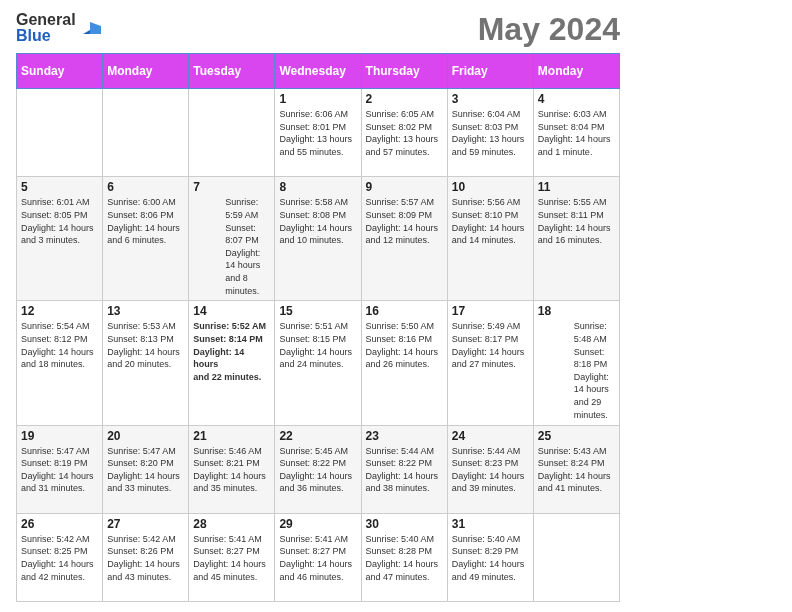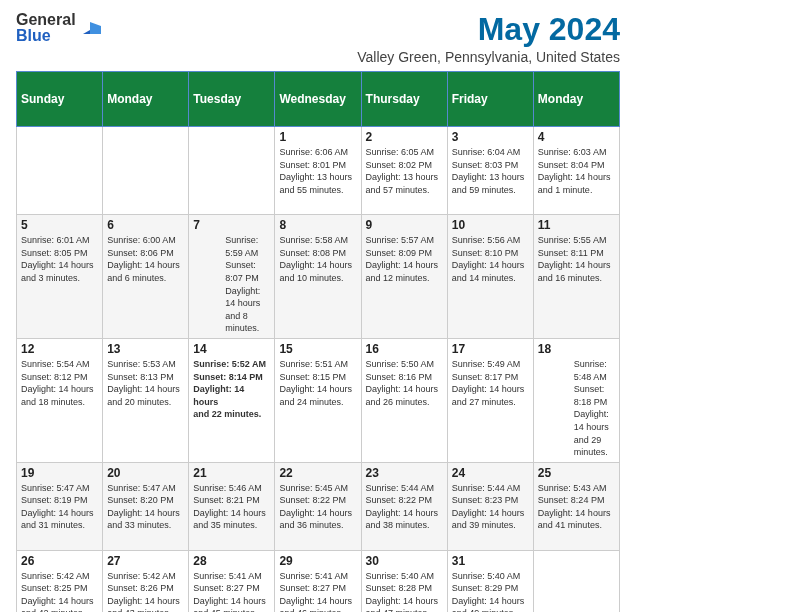--- a/index.html
+++ b/index.html
@@ -48,40 +48,40 @@
       height: 22px;
       margin-left: 3px;
       margin-top: -2px;
     }
     .title-block {
       text-align: right;
     }
     .month-title {
       font-size: 32px;
       font-weight: bold;
-      color: #0369a1;
+      color: #737373;
       line-height: 1.1;
     }
     .location {
       font-size: 14px;
       color: #444;
       margin-top: 2px;
     }
     .calendar {
       flex: 1;
       border-collapse: collapse;
       width: 100%;
       table-layout: fixed;
     }
     .calendar thead tr th {
-      background: #15803d;
+      background: #d946ef;
       color: #fff;
       font-size: 12px;
       font-weight: bold;
-      padding: 20px 4px;
+      padding: 10px 4px;
       text-align: left;
       border: 1px solid #5588d0;
     }
     .calendar tbody tr td {
       border: 1px solid #ccc;
       vertical-align: top;
       padding: 3px 4px;
       font-size: 9.5px;
       color: #333;
       height: 88px;
@@ -115,21 +115,20 @@
         <span class="logo-general">General</span>
         <span class="logo-blue">Blue</span>
       </div>
       <svg class="logo-icon" viewBox="0 0 22 22">
         <polygon points="4,18 18,10 22,18" fill="#2060c0"></polygon>
         <polygon points="11,6 22,10 22,18 11,18" fill="#4090e0"></polygon>
       </svg>
     </div>
     <div class="title-block">
       <div class="month-title">May 2024</div>
-      <div class="location">Valley Green, Pennsylvania, United States</div>
     </div>
   </div>
 
   <table class="calendar">
     <thead>
       <tr>
         <th>Sunday</th>
         <th>Monday</th>
         <th>Tuesday</th>
         <th>Wednesday</th>

